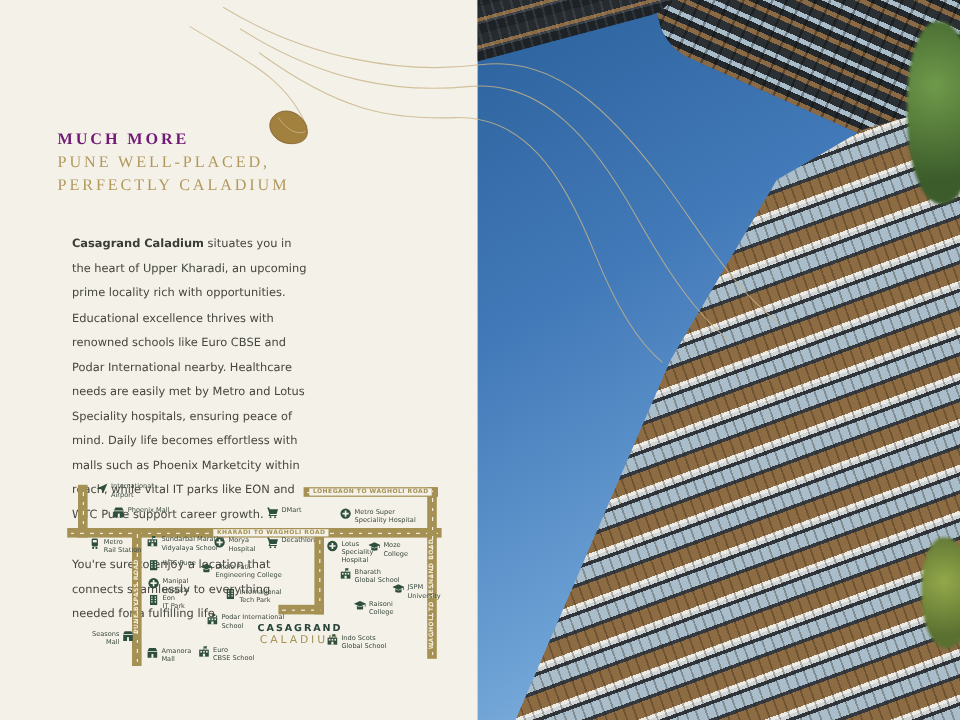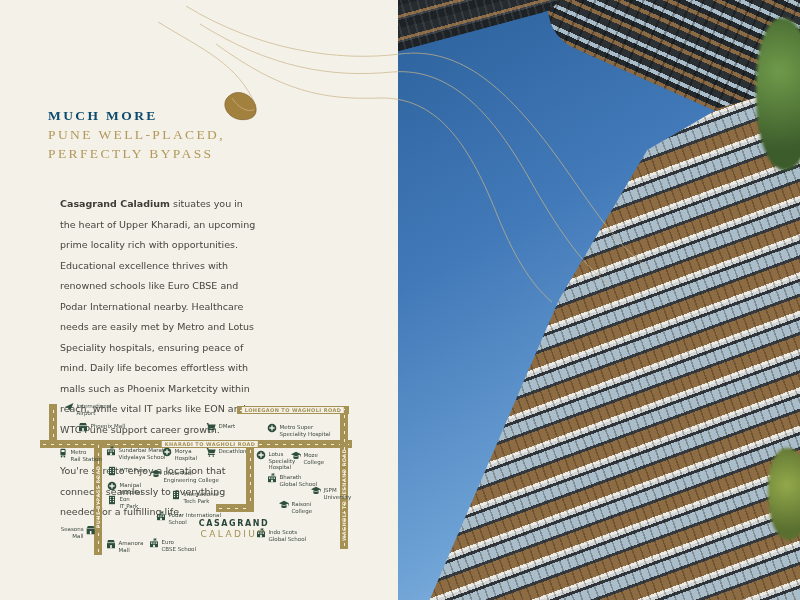--- a/index.html
+++ b/index.html
@@ -3,31 +3,31 @@
 <meta charset="utf-8">
 <style>
   html,body{margin:0;padding:0;}
   body{width:800px;height:600px;overflow:hidden;font-family:"DejaVu Sans",sans-serif;}
   .page{position:relative;width:800px;height:600px;background:#f4f1e8;overflow:hidden;}
 
   
   .left-panel{position:absolute;left:0;top:0;width:398px;height:600px;}
   .headline{position:absolute;left:48px;top:106px;font-family:"Liberation Serif","DejaVu Serif",serif;}
   .headline div{font-size:13.5px;line-height:19px;letter-spacing:2.4px;color:#b3985c;font-weight:500;}
-  .headline div.first{color:#0c4a6e;font-weight:700;}
+  .headline div.first{color:#701a75;font-weight:700;}
   .copy-block{position:absolute;left:48px;top:182px;width:224px;color:#45463f;}
   .copy-block p{margin:12px;font-size:9.5px;line-height:20.5px;}
   .copy-block p + p{margin-top:21px;}
   .copy-block strong{font-weight:700;color:#3b3c36;}
 
   
   .decor{position:absolute;left:0;top:0;z-index:6;pointer-events:none;}
 
   
-  .map{position:absolute;left:40px;top:397px;width:322px;height:185px;}
+  .map{position:absolute;left:56px;top:397px;width:322px;height:185px;}
   .road{position:absolute;background:#a59154;z-index:1;}
   .road .dash{position:absolute;display:block;}
   .road.h .dash{left:3px;right:3px;top:50%;height:1px;margin-top:-0.5px;
      background:repeating-linear-gradient(90deg,#f1ecdd 0 3px,transparent 3px 8px);}
   .road.v .dash{top:3px;bottom:3px;left:50%;width:1px;margin-left:-0.5px;
      background:repeating-linear-gradient(0deg,#f1ecdd 0 3px,transparent 3px 8px);}
   .road-label{position:absolute;z-index:2;font-size:5px;font-weight:bold;letter-spacing:0.4px;white-space:nowrap;}
   .road-label.h{background:#f4f1e8;color:#a59154;padding:0 3px;transform:translate(-50%,-50%);}
   .road-label.v{color:#f0e9d6;writing-mode:vertical-rl;transform:translate(-50%,-50%) rotate(180deg);}
   .poi{position:absolute;display:flex;align-items:flex-start;gap:2.5px;z-index:3;}
@@ -68,21 +68,21 @@
 </style>
 </head>
 <body>
 
 <div class="page">
 
   <div class="left-panel">
     <div class="headline">
       <div class="first">MUCH MORE</div>
       <div>PUNE WELL-PLACED,</div>
-      <div>PERFECTLY BYPASS</div>
+      <div>PERFECTLY CALADIUM</div>
     </div>
     <div class="copy-block">
       <p><strong>Casagrand Caladium</strong><span> situates you in the heart of Upper Kharadi, an upcoming prime locality rich with opportunities. Educational excellence thrives with renowned schools like Euro CBSE and Podar International nearby. Healthcare needs are easily met by Metro and Lotus Speciality hospitals, ensuring peace of mind. Daily life becomes effortless with malls such as Phoenix Marketcity within reach, while vital IT parks like EON and WTC Pune support career growth.</span></p>
       <p>You're sure to enjoy a location that connects seamlessly to everything needed for a fulfilling life.</p>
     </div>
 
     <div class="map">
       <span class="road-label h" style="left:170px;top:47px;">KHARADI TO WAGHOLI ROAD</span>
       <span class="road-label h" style="left:253px;top:13px;">LOHEGAON TO WAGHOLI ROAD</span>
       <span class="road-label v" style="left:58px;top:100px;">PUNE BYPASS ROAD</span>

